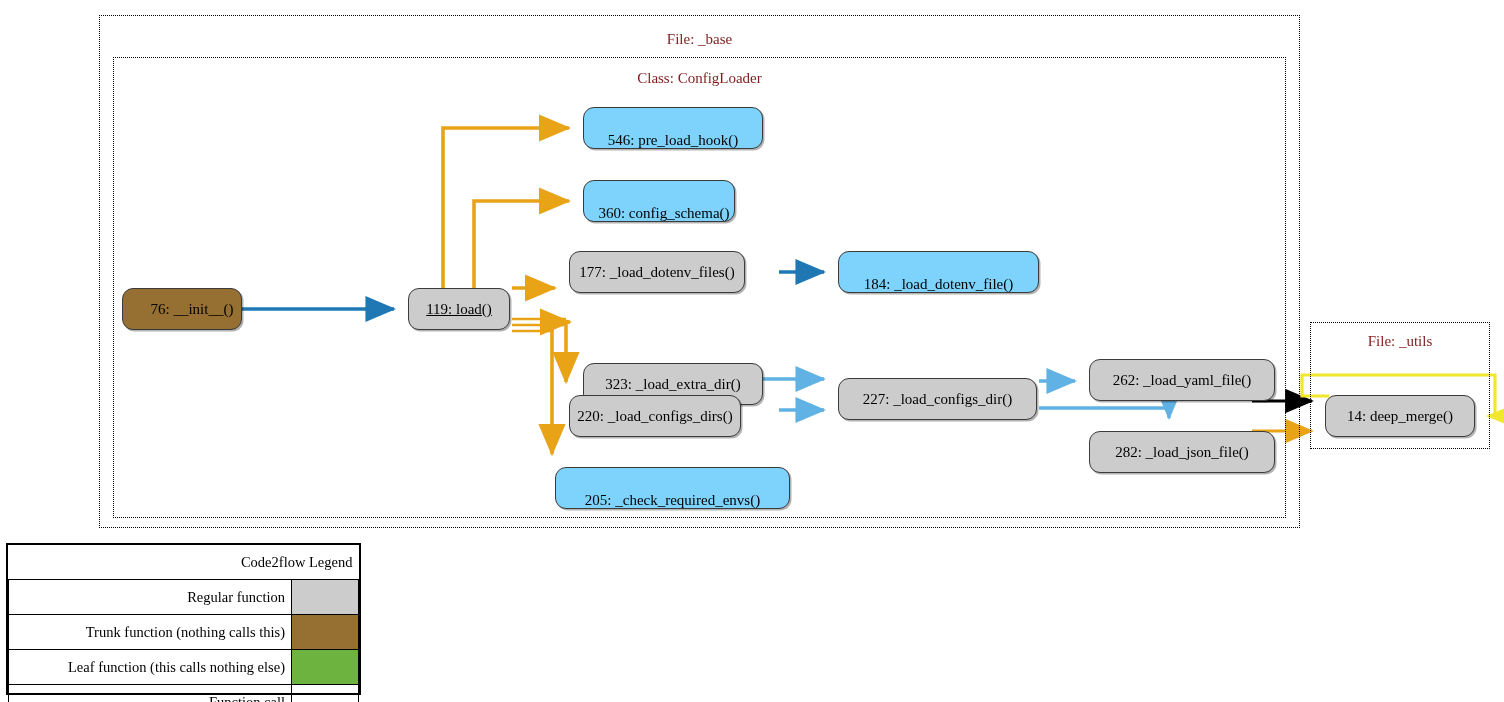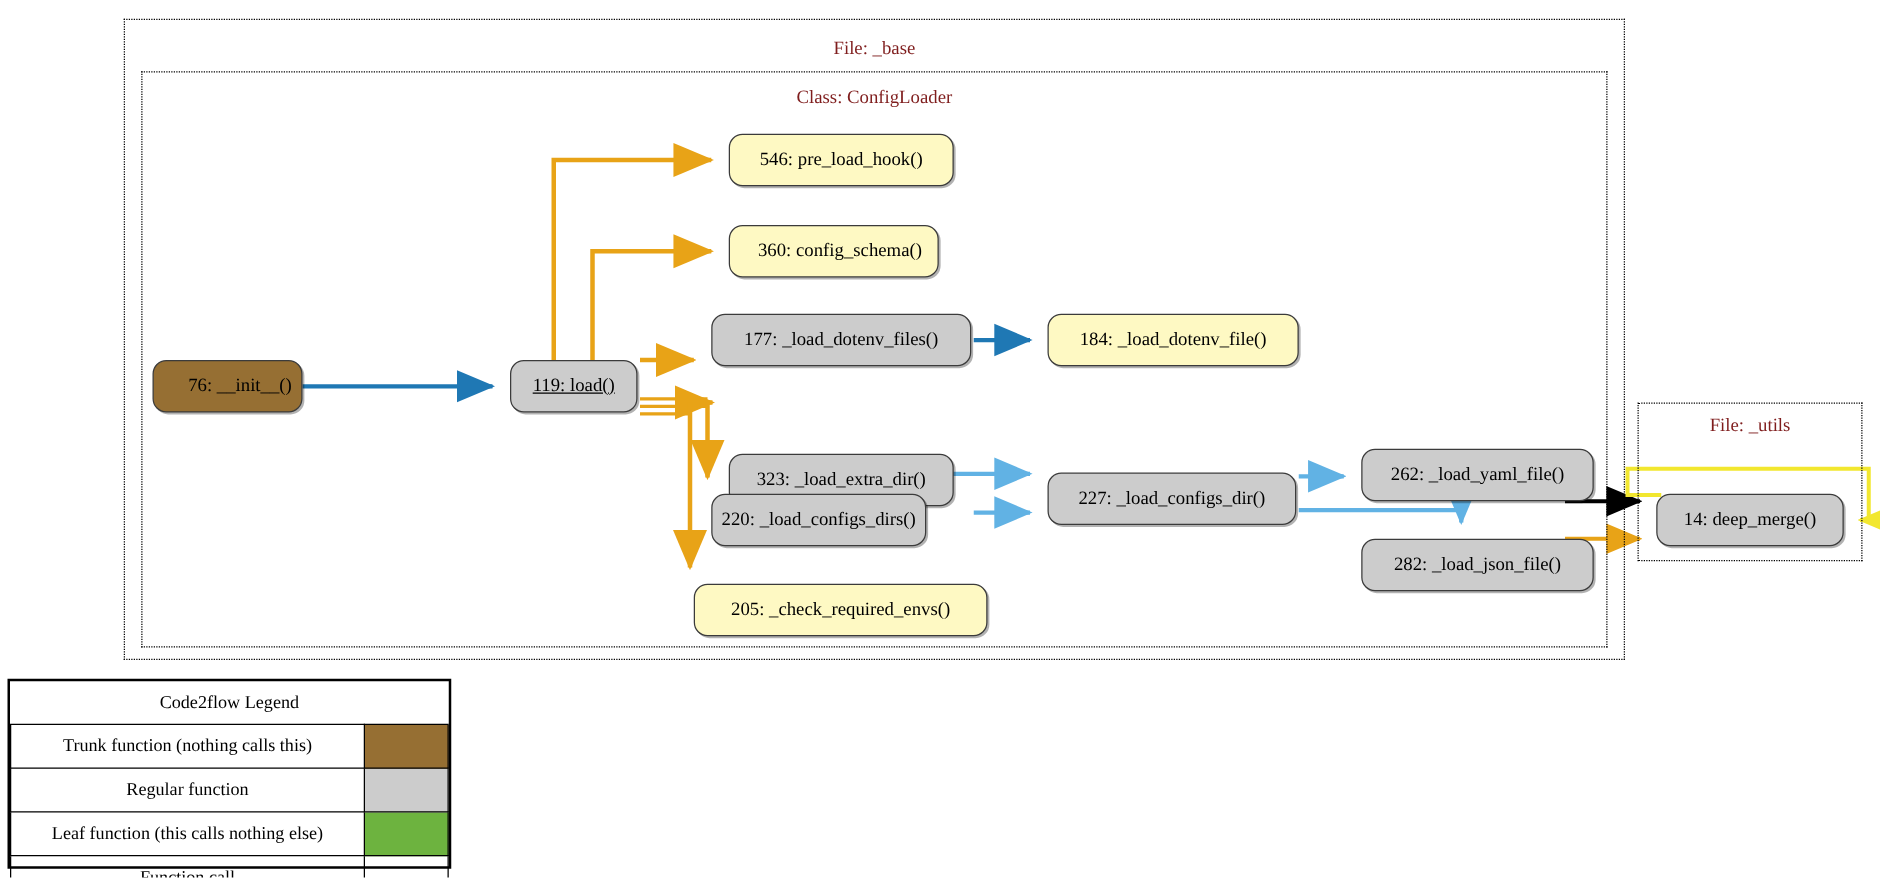--- a/index.html
+++ b/index.html
@@ -48,39 +48,39 @@
     align-items: center;
     justify-content: center;
     font-size: 15px;
     color: #000;
     white-space: nowrap;
     box-shadow: 1.5px 1.5px 0 rgba(0,0,0,0.30);
     line-height: 1;
   }
   .node.regular { background: #cccccc; }
   .node.trunk   { background: #966F33; }
-  .node.leaf    { background: #fef9c3; }
+  .node.leaf    { background: #7dd3fc; align-items: flex-end; }
 
   
   #legend {
     position: absolute;
     border: 2px solid #000;
     box-sizing: border-box;
     background: #fff;
     border-collapse: collapse;
   }
   #legend table {
     border-collapse: collapse;
     width: 100%;
     height: 100%;
   }
   #legend td {
     border: 1px solid #000;
     font-size: 14.5px;
-    text-align: center;
+    text-align: right;
     color: #000;
     padding: 2px 6px;
     height: 30px;
   }
   #legend td.swatch { width: 66px; padding: 0; }
   #legend td.title { border-top: none; border-left: none; border-right: none; }
   #legend td.arrowcell { font-size: 17px; }
 </style>
 </head>
 <body>
@@ -185,25 +185,25 @@
 </div>
 
 <div class="node regular" style="left:408px; top:288px; width:102px; height:42px;text-decoration:underline;">
   <span>119: load()</span>
 </div>
 
 <div class="node leaf" style="left:583px; top:107px; width:180px; height:42px;">
   <span>546: pre_load_hook()</span>
 </div>
 
-<div class="node leaf" style="left:583px; top:180px; width:168px; height:42px;padding-left:10px;">
+<div class="node leaf" style="left:583px; top:180px; width:152px; height:42px;padding-left:10px;">
   <span>360: config_schema()</span>
 </div>
 
-<div class="node regular" style="left:569px; top:251px; width:208px; height:42px;">
+<div class="node regular" style="left:569px; top:251px; width:176px; height:42px;">
   <span>177: _load_dotenv_files()</span>
 </div>
 
 <div class="node leaf" style="left:838px; top:251px; width:201px; height:42px;">
   <span>184: _load_dotenv_file()</span>
 </div>
 
 <div class="node regular" style="left:583px; top:323px; width:180px; height:42px;margin-top:40px;">
   <span>323: _load_extra_dir()</span>
 </div>
@@ -232,28 +232,28 @@
   <span>14: deep_merge()</span>
 </div>
 
 <div id="legend" style="left:6px; top:543px; width:355px; height:152px;">
   <table>
     <tbody>
         <tr>
       <td class="title" colspan="2">Code2flow Legend</td>
     </tr>
     <tr>
+      <td>Regular function</td>
+      <td class="swatch" style="background:#cccccc;"></td>
+    </tr>
+    <tr>
       <td>Trunk function (nothing calls this)</td>
       <td class="swatch" style="background:#966F33;"></td>
     </tr>
     <tr>
-      <td>Regular function</td>
-      <td class="swatch" style="background:#cccccc;"></td>
-    </tr>
-    <tr>
       <td>Leaf function (this calls nothing else)</td>
       <td class="swatch" style="background:#6db33f;"></td>
     </tr>
     <tr>
       <td>Function call</td>
       <td class="swatch arrowcell">→</td>
     </tr>
   </tbody>
     </table>
 </div>

